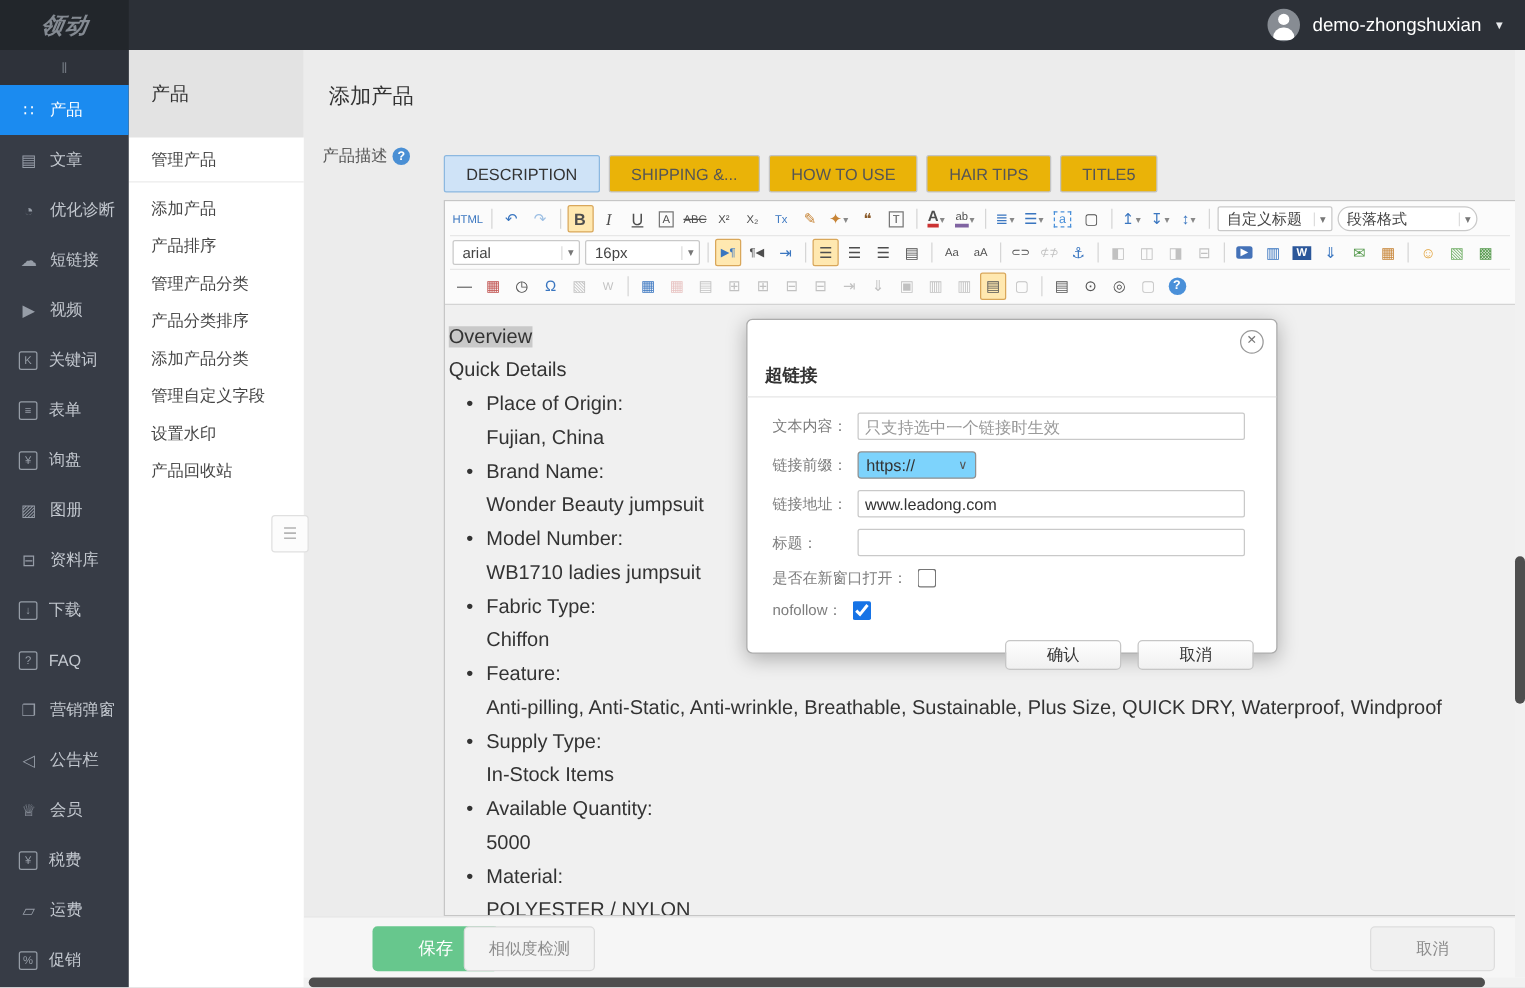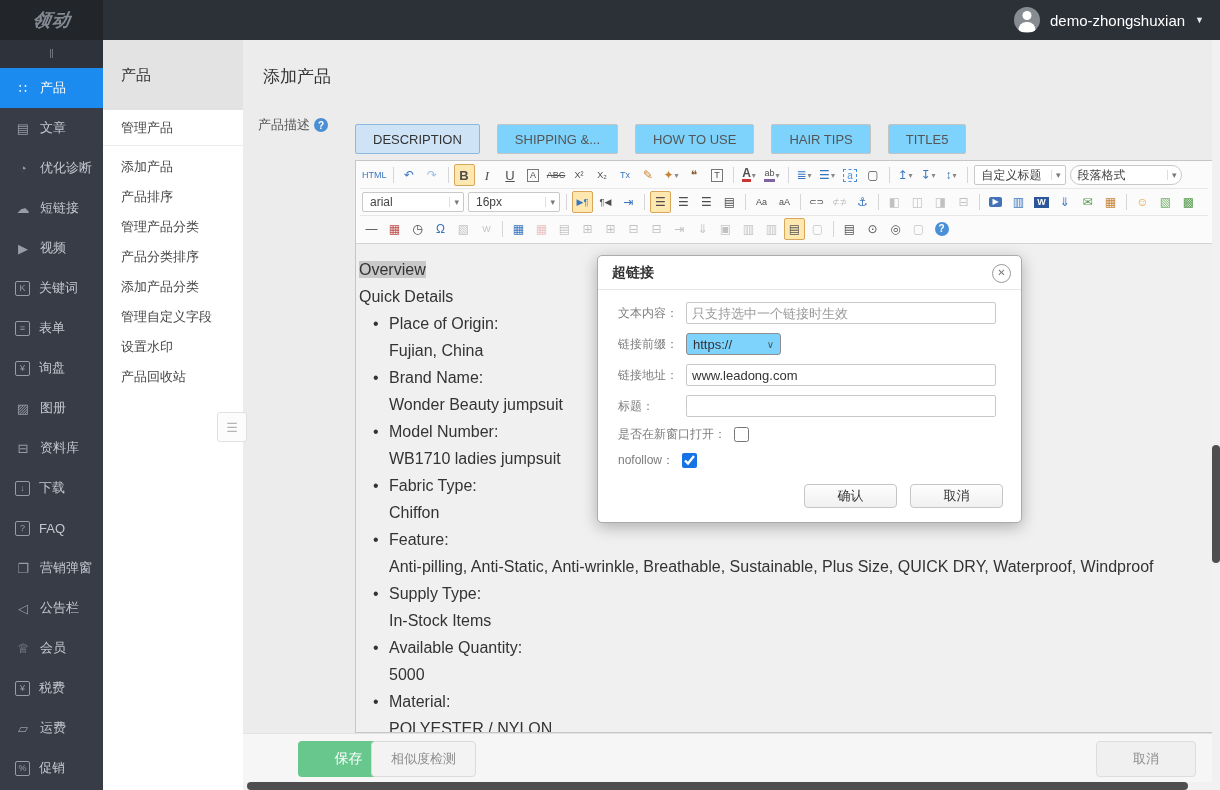--- a/index.html
+++ b/index.html
@@ -26,22 +26,22 @@
   .submenu{position:absolute;left:103px;top:40px;width:140px;height:750px;background:#fff;z-index:10;}
   .submenu-header{height:70px;background:#e3e3e3;display:flex;align-items:center;padding-left:18px;font-size:15px;color:#333;}
   .sub-item{height:30px;line-height:30px;padding-left:18px;font-size:13px;color:#454545;cursor:pointer;}
   .sub-item.first{height:35px;line-height:35px;border-bottom:1px solid #ececec;margin-bottom:6px;}
   .collapse-tab{position:absolute;left:217px;top:412px;width:28px;height:28px;background:#fcfcfc;border:1px solid #e0e0e0;border-radius:3px;color:#b5b5b5;font-size:13px;display:flex;align-items:center;justify-content:center;z-index:15;cursor:pointer;}
   
   .main{position:absolute;left:243px;top:40px;width:977px;height:750px;background:#ececec;}
   .page-title{position:absolute;left:20px;top:25px;font-size:17px;color:#333;}
   .field-label{position:absolute;left:15px;top:76px;font-size:13px;color:#555;display:flex;align-items:center;gap:4px;}
   .help-ic{width:14px;height:14px;border-radius:50%;background:#4a8fd4;color:#fff;font-size:10px;font-weight:bold;display:inline-flex;align-items:center;justify-content:center;cursor:pointer;}
-  .tabs{position:absolute;left:112px;top:84px;display:flex;gap:17px;}
-  .tab{height:30px;padding:0 17px;border:1px solid #c3c3c3;background:#7dd3fc;font-size:13px;color:#555;border-radius:2px;cursor:pointer;font-family:inherit;}
+  .tabs{position:absolute;left:112px;top:84px;display:flex;gap:7px;}
+  .tab{height:30px;padding:0 17px;border:1px solid #c3c3c3;background:#eab308;font-size:13px;color:#555;border-radius:2px;cursor:pointer;font-family:inherit;}
   .tab.active{background:#cfe3f7;border-color:#8cb8e0;color:#333;}
   
   .editor{position:absolute;left:112px;top:120px;width:858px;height:573px;border:1px solid #c6c6c6;background:#f0f0f0;box-sizing:border-box;overflow:hidden;}
   .toolbar{background:#fbfbfb;border-bottom:1px solid #d4d4d4;padding:1px 4px;}
   .tb-row{height:26px;display:flex;align-items:center;white-space:nowrap;overflow:hidden;}
   .tb-row + .tb-row{border-top:1px solid #e7e7e7;}
   .tb-btn{min-width:19px;height:20px;margin:0 1px;display:inline-flex;align-items:center;justify-content:center;border:1px solid transparent;border-radius:2px;font-size:12px;color:#4e4e4e;cursor:pointer;flex-shrink:0;}
   .tb-btn .g{display:inline-block;line-height:1;}
   .tb-btn.on{background:#ffe8b0;border-color:#d9a75a;}
   .tb-btn.dis{opacity:.33;cursor:default;}
@@ -74,21 +74,21 @@
   .bullet{position:relative;padding-left:30px;}
   .bullet::before{content:"\2022";position:absolute;left:14px;top:0;}
   .b-label,.b-value{display:block;}
   
   .bottombar{position:absolute;left:0;top:693px;width:977px;height:50px;background:#f6f6f6;border-top:1px solid #e3e3e3;}
   .btn-save{position:absolute;left:20px;top:7px;width:101px;height:36px;background:#67c78d;border:none;border-radius:4px;color:#fff;font-size:14px;cursor:pointer;font-family:inherit;margin-left:35px;}
   .btn-sim{position:absolute;left:128px;top:7px;width:105px;height:36px;background:#f3f3f3;border:1px solid #dbdbdb;border-radius:4px;color:#8c8c8c;font-size:13px;cursor:pointer;font-family:inherit;}
   .btn-cancel{position:absolute;right:24px;top:7px;width:100px;height:36px;background:#f0f0f0;border:1px solid #ddd;border-radius:4px;color:#8c8c8c;font-size:13px;cursor:pointer;font-family:inherit;}
   
   .modal{position:absolute;left:597px;top:255px;width:425px;height:268px;background:#fff;border:1px solid #ababab;border-radius:5px;box-shadow:0 4px 16px rgba(0,0,0,.28);z-index:40;box-sizing:border-box;}
-  .m-title{padding:8px 14px 7px;font-size:14px;font-weight:bold;color:#333;border-bottom:1px solid #e6e6e6;}
+  .m-title{padding:8px 14px 7px;font-size:14px;font-weight:bold;color:#333;border-bottom:1px solid #e6e6e6;margin-top:28px;}
   .m-close{position:absolute;top:8px;right:10px;width:17px;height:17px;border:1px solid #999;border-radius:50%;color:#777;font-size:10px;line-height:16px;text-align:center;cursor:pointer;background:#fff;}
   .m-body{padding:12px 18px 0 20px;}
   .m-row{display:flex;align-items:center;margin-bottom:9px;font-size:12px;color:#7d7d7d;}
   .m-label{width:68px;flex-shrink:0;}
   .m-row.cb .m-label{width:auto;margin-right:8px;}
   .m-input{width:310px;height:22px;border:1px solid #c9c9c9;border-radius:2px;font-size:13px;color:#333;padding:0 5px;background:#fff;box-sizing:border-box;font-family:inherit;}
   .m-input::placeholder{color:#9a9a9a;opacity:1;}
   .fselect{width:95px;height:22px;border:1px solid #8f8f8f;border-radius:3px;display:flex;align-items:center;justify-content:space-between;padding:0 6px;font-size:13px;color:#333;background:#7dd3fc;cursor:pointer;box-sizing:border-box;}
   .fselect .chev{font-size:10px;color:#555;}
   .m-check{width:15px;height:15px;accent-color:#1673e6;margin:0;cursor:pointer;}

